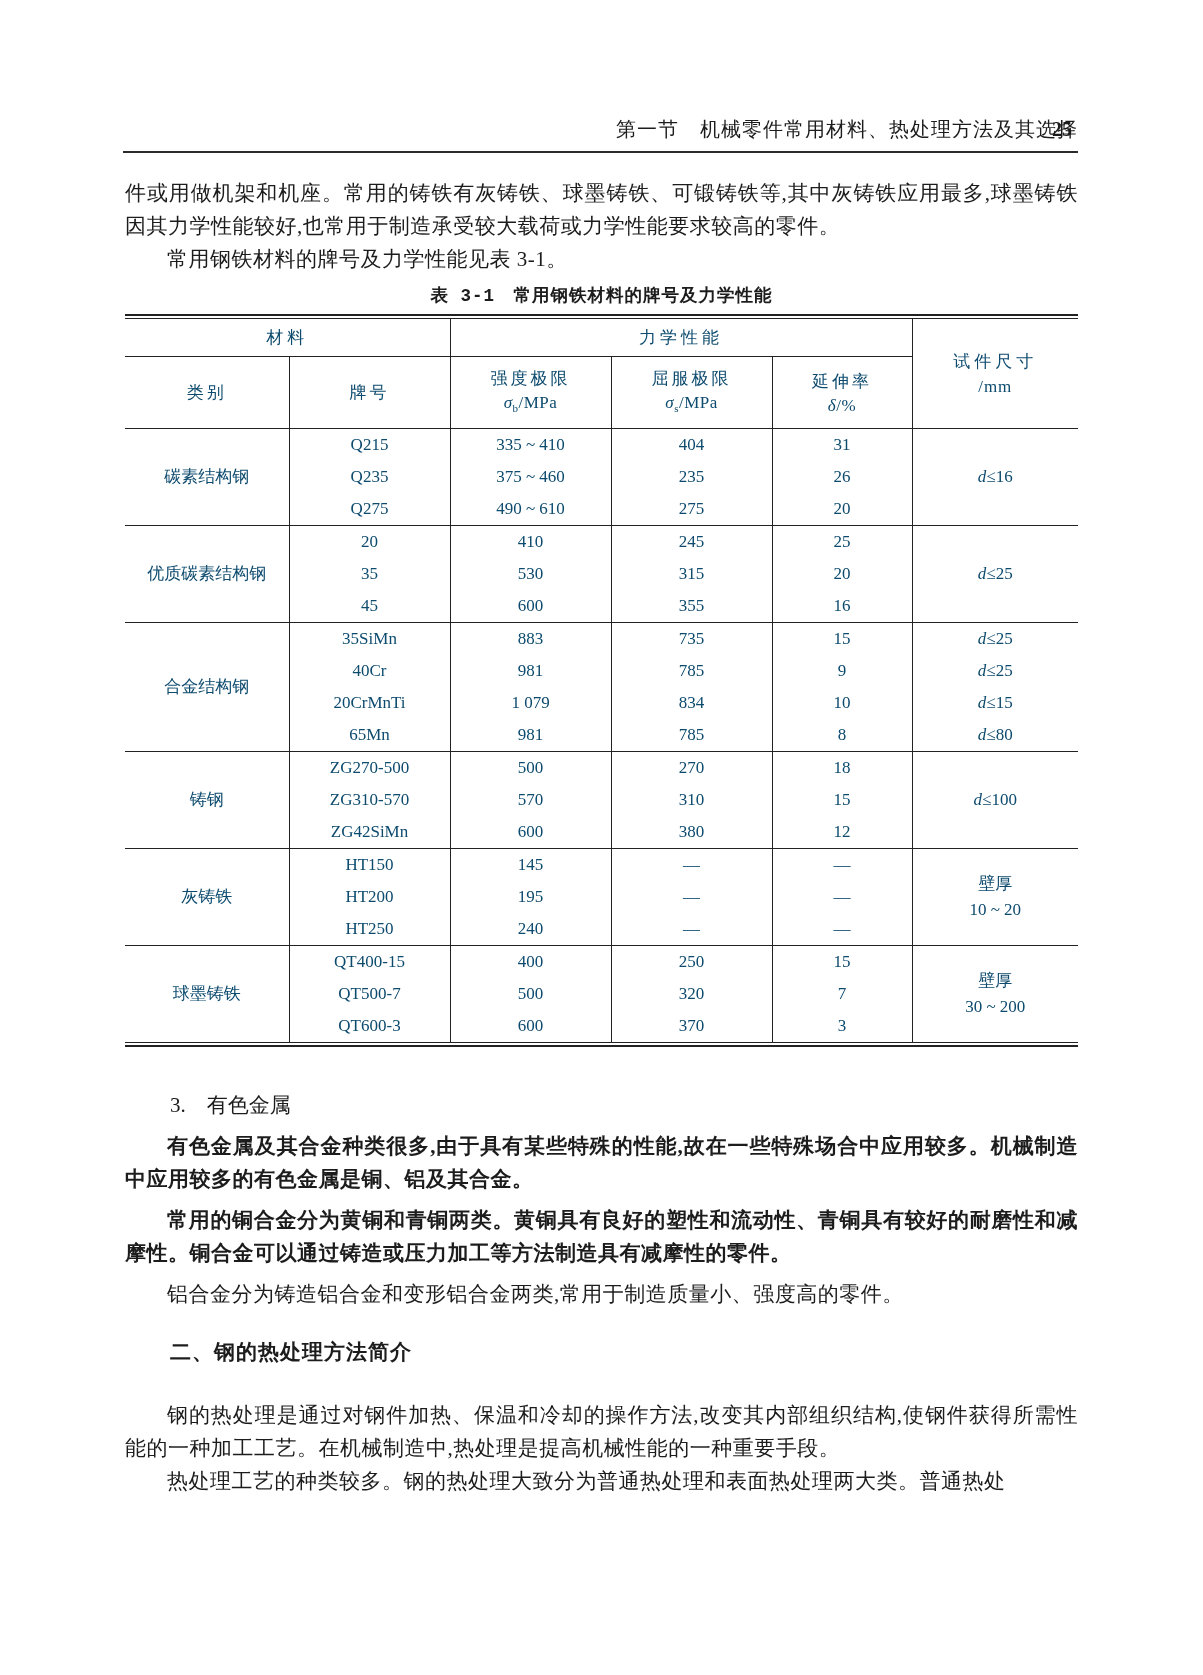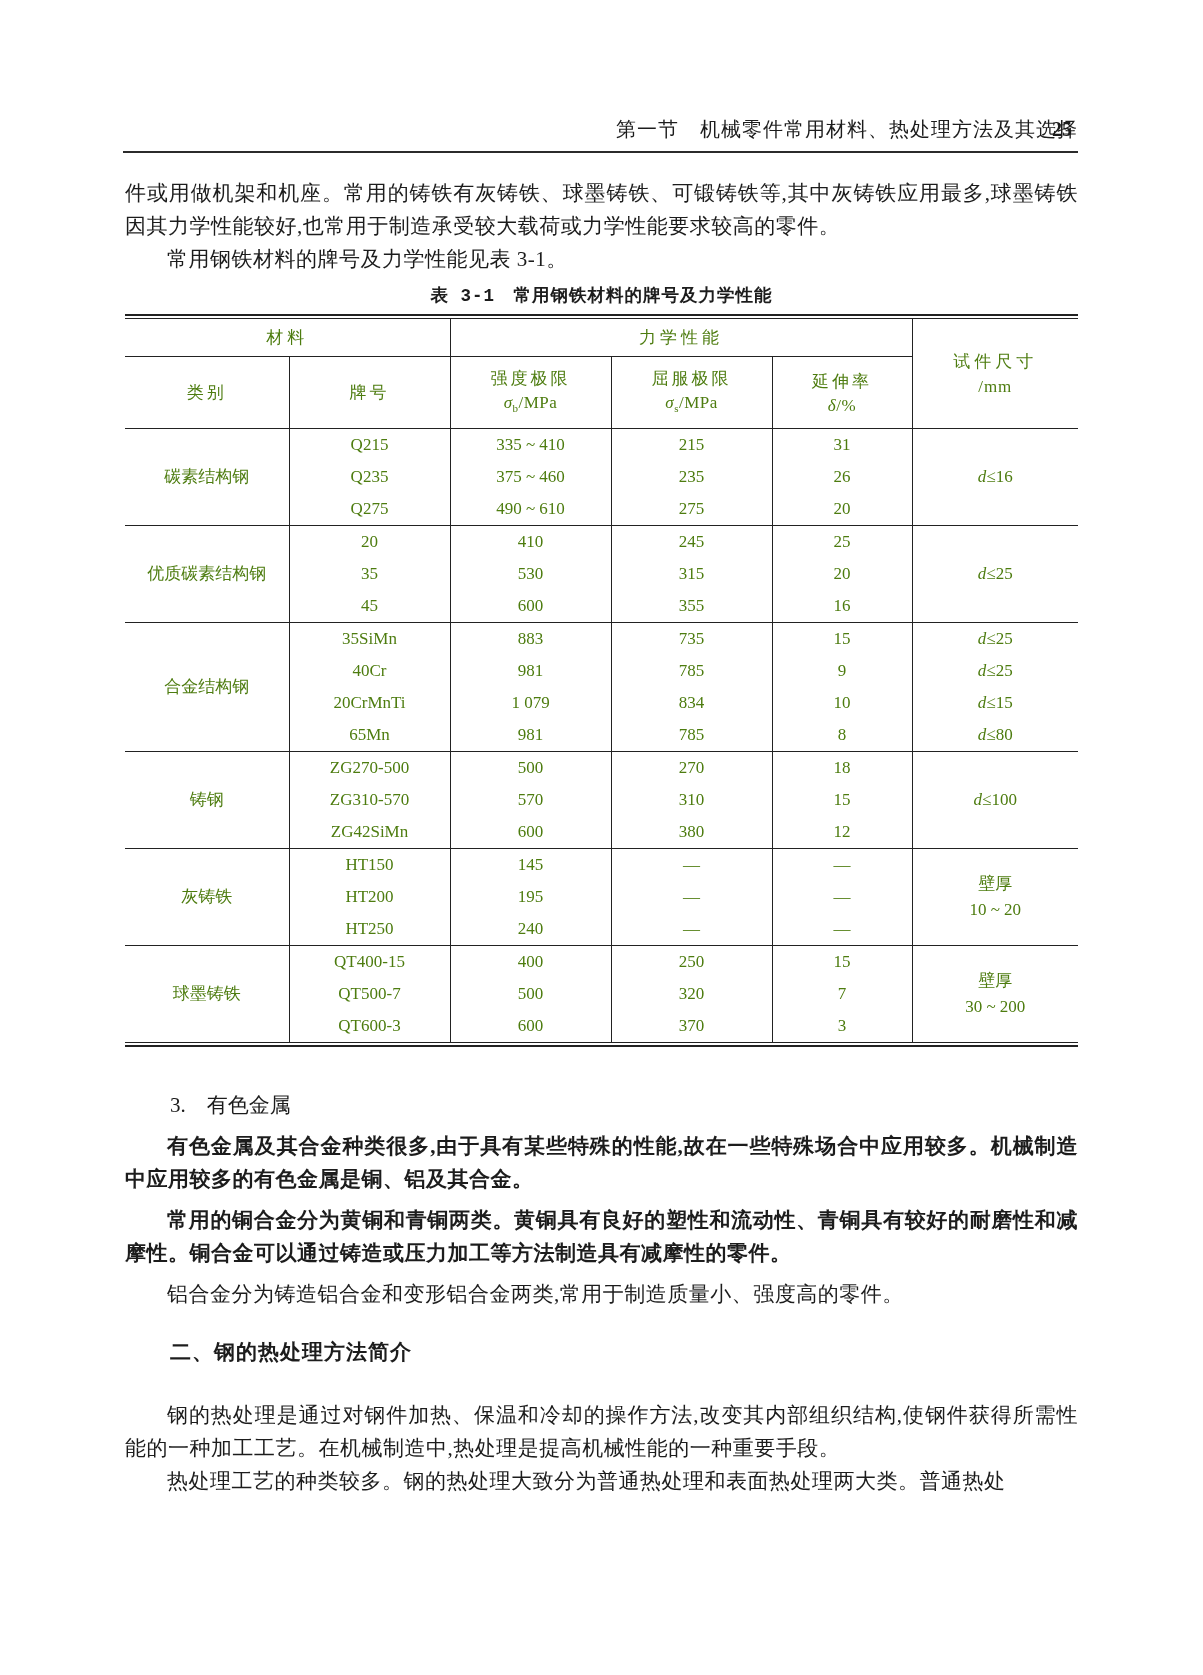--- a/index.html
+++ b/index.html
@@ -35,21 +35,21 @@
     letter-spacing:1px;
   }
   .tbl-wrap {
     margin-top:4px;
     border-top:2.5px solid #222; border-bottom:2.5px solid #222;
     padding:2px 0;
   }
   table.steel {
     width:953px; border-collapse:collapse; table-layout:fixed;
     border-top:1px solid #222; border-bottom:1px solid #222;
-    font-size:17px; color:#4d7c0f;
+    font-size:17px; color:#0c4a6e;
   }
   table.steel th { font-weight:normal; text-align:center; vertical-align:middle; padding:0; }
   table.steel td { text-align:center; vertical-align:middle; height:32px; padding:0; line-height:22px; }
   .th1 { height:37px; border-bottom:1px solid #222; letter-spacing:4px; }
   .th2 { height:71px; border-bottom:1px solid #222; }
   .th2 .h-cn { letter-spacing:3px; line-height:26px; }
   .th2 .h-sym { letter-spacing:0.5px; line-height:22px; }
   .h-sym i, .c-spec i { font-style:italic; font-family:"Liberation Serif","DejaVu Serif",serif; }
   .h-sym sub { font-size:11px; }
   .bl { border-left:1px solid #222; }
@@ -132,21 +132,21 @@
                 <div class="h-cn">延伸率</div>
                 <div class="h-sym"><i>δ</i><span>/%</span></div>
               </th>
             </tr>
           </thead>
           <tbody id="steel-tbody">
               <tr>
                 <td class="c-cat grp-end" rowspan="3">碳素结构钢</td>
                 <td class="c-grade">Q215</td>
                 <td class="c-strength">335 ~ 410</td>
-                <td class="c-yield">215</td>
+                <td class="c-yield">404</td>
                 <td class="c-elong">31</td>
                 <td class="c-spec grp-end" rowspan="3"><i>d</i>≤16</td>
               </tr>
               <tr>
                 <td class="c-grade">Q235</td>
                 <td class="c-strength">375 ~ 460</td>
                 <td class="c-yield">235</td>
                 <td class="c-elong">26</td>
               </tr>
               <tr>

